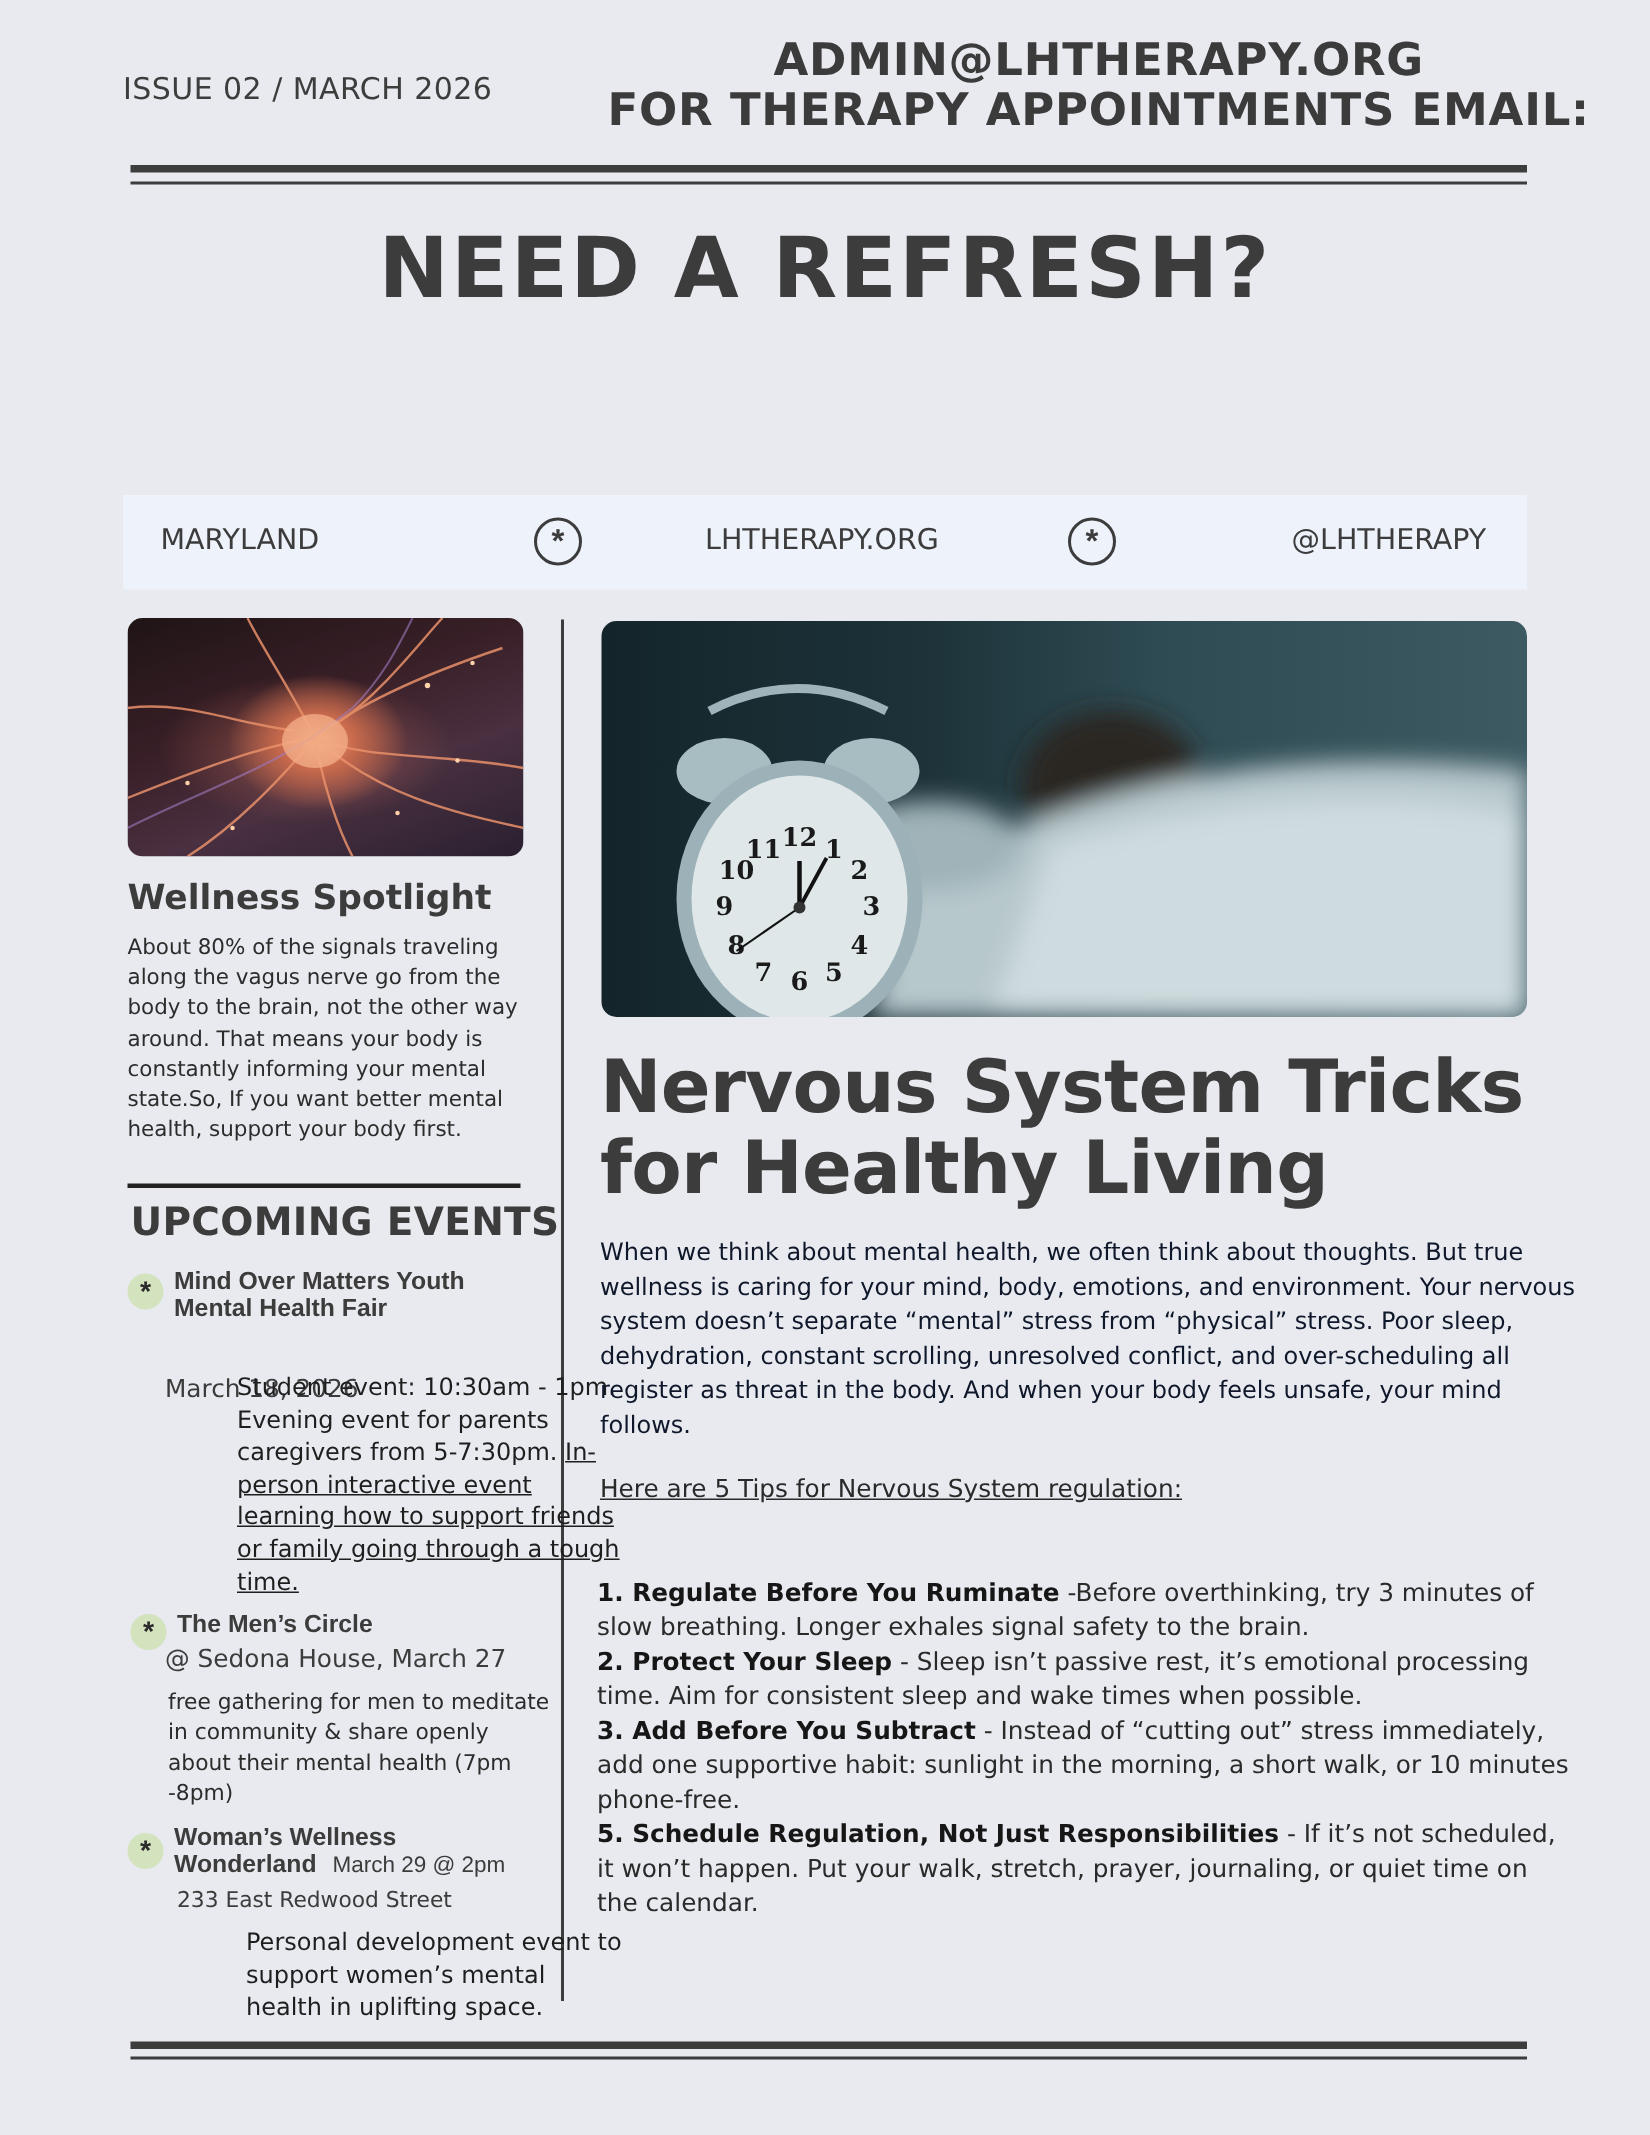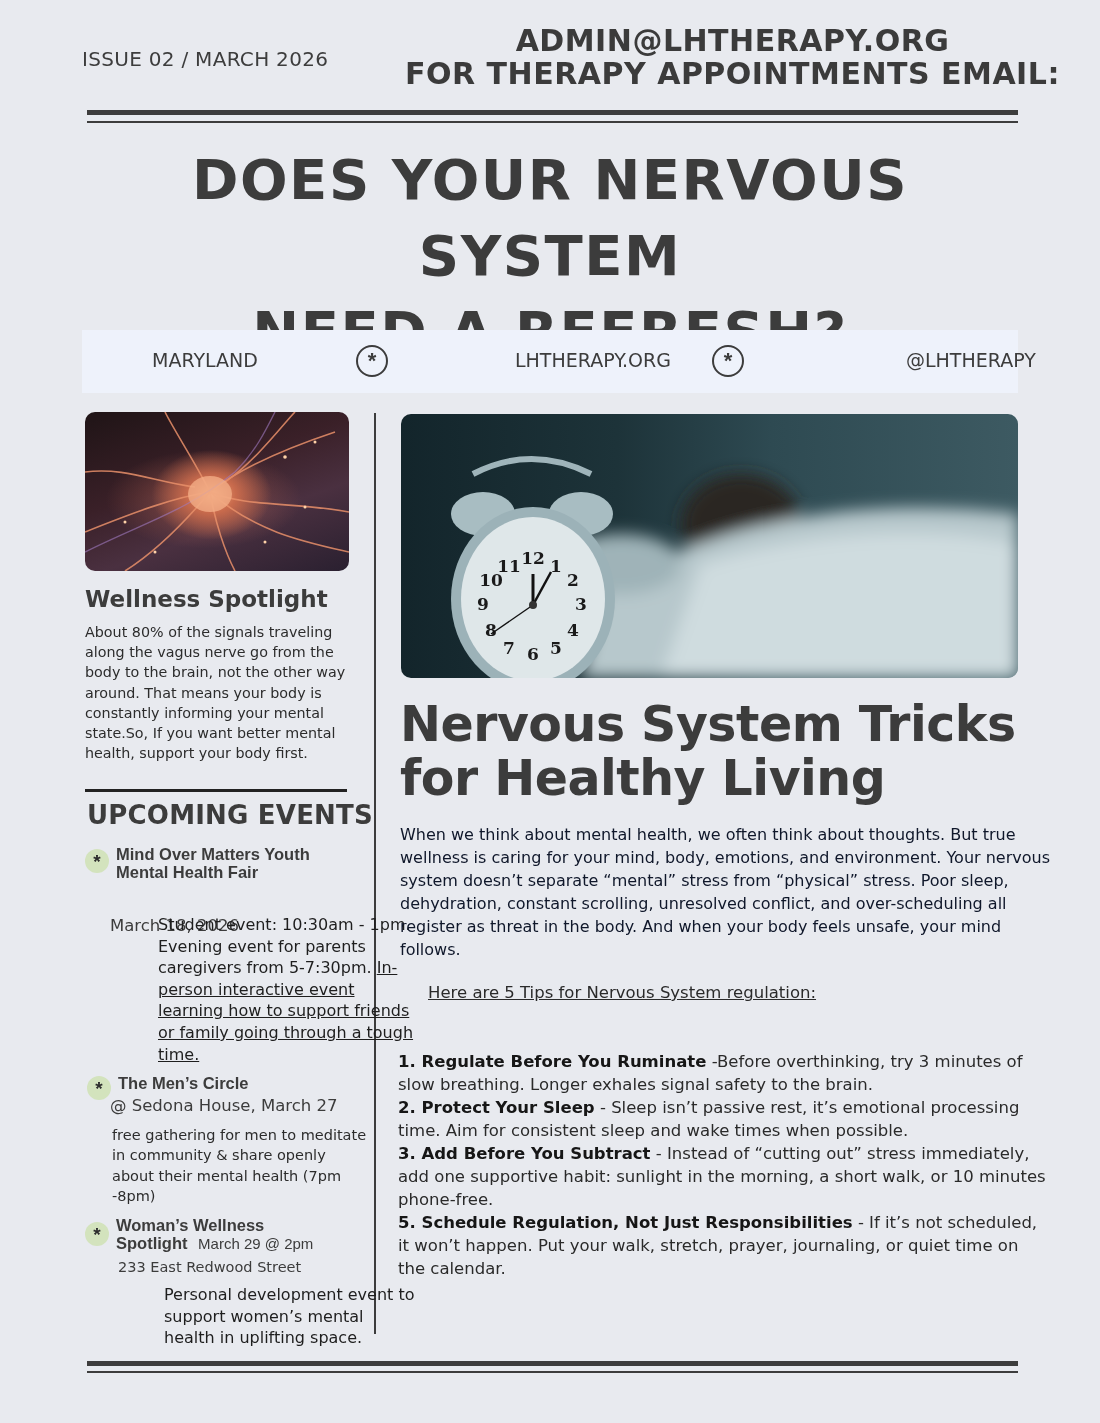--- a/index.html
+++ b/index.html
@@ -39,21 +39,21 @@
 
   
   .infobar {
     left: 82px; top: 330px; width: 936px; height: 63px;
     background: #eef2fb;
     display: flex; align-items: center;
   }
   .infobar .item {
     font-family: "DejaVu Sans", sans-serif;
     font-size: 19px; color: #3c3c3c;
-    position: absolute; top: 19px; margin-left: 45px;
+    position: absolute; top: 19px;
   }
   .circ-icon {
     position: absolute; top: 15px;
     width: 32px; height: 32px;
     border: 2.5px solid #3c3c3c; border-radius: 50%;
     display: flex; align-items: center; justify-content: center;
     font-size: 22px; font-weight: bold; line-height: 1; color: #3c3c3c;
   }
 
   
@@ -125,42 +125,41 @@
     letter-spacing: -0.5px; color: #3c3c3c;
   }
   .article-body {
     left: 400px; top: 823px; width: 650px;
     font-family: "DejaVu Sans", sans-serif;
     font-size: 16px; line-height: 23px; color: #0f172a;
   }
   .tips-heading {
     left: 400px; top: 983px;
     font-family: "DejaVu Sans", sans-serif;
-    font-size: 16.5px; text-decoration: underline; color: #2a2a2a; margin-left: 28px;
+    font-size: 16.5px; text-decoration: underline; color: #2a2a2a;
   }
   .tips {
     left: 398px; top: 1029px; width: 652px;
     font-family: "DejaVu Sans", sans-serif;
     font-size: 16.5px; line-height: 23px; color: #2a2a2a; margin-top: 21px;
   }
   .tips .tip b { color: #161616; }
 </style>
 </head>
 <body>
 
 <div class="abs issue">ISSUE 02 / MARCH 2026</div>
 <div class="abs contact">
   <div>ADMIN@LHTHERAPY.ORG</div>
   <div>FOR THERAPY APPOINTMENTS EMAIL:</div>
 </div>
 <div class="abs rule-thick" style="top:110px"></div>
 <div class="abs rule-thin" style="top:121px"></div>
 
 <div class="abs headline">
-  <div>DOES YOUR NERVOUS SYSTEM</div>
   <div>NEED A REFRESH?</div>
 </div>
 
 <div class="abs infobar">
   <span class="item" style="left:25px">MARYLAND</span>
   <span class="circ-icon" style="left:274px">*</span>
   <span class="item" style="left:388px">LHTHERAPY.ORG</span>
   <span class="circ-icon" style="left:630px">*</span>
   <span class="item" style="left:779px">@LHTHERAPY</span>
 </div>
@@ -251,21 +250,21 @@
 
 <div class="abs ev-icon" style="left:87px; top:1076px;">*</div>
 <div class="abs ev-title" style="left:118px; top:1075px;">The Men’s Circle</div>
 <div class="abs ev-sub" style="left:110px; top:1096px;">@ Sedona House, March 27</div>
 <div class="abs ev-body-sm" style="left:112px; top:1125px; width:260px;">free gathering for men to meditate in community &amp; share openly about their mental health (7pm -8pm)</div>
 
 <div class="abs ev-icon" style="left:85px; top:1222px;">*</div>
 <div class="abs ev-title" style="left:116px; top:1217px;">
   <div>Woman’s Wellness</div>
   <div>
-    <span>Spotlight</span>
+    <span>Wonderland</span>
     <span style="font-weight:normal; font-size:15px; margin-left:6px;">March 29 @ 2pm</span>
   </div>
 </div>
 <div class="abs ev-sub" style="left:118px; top:1259px; font-size:14.5px;">233 East Redwood Street</div>
 <div class="abs ev-body" style="left:116px; top:1284px; width:255px;">Personal development event to support women’s mental health in uplifting space.</div>
 
 <div class="abs article-title">Nervous System Tricks for Healthy Living</div>
 <div class="abs article-body">When we think about mental health, we often think about thoughts. But true wellness is caring for your mind, body, emotions, and environment. Your nervous system doesn’t separate “mental” stress from “physical” stress. Poor sleep, dehydration, constant scrolling, unresolved conflict, and over-scheduling all register as threat in the body. And when your body feels unsafe, your mind follows.</div>
 <div class="abs tips-heading">Here are 5 Tips for Nervous System regulation:</div>
 <div class="abs tips">

